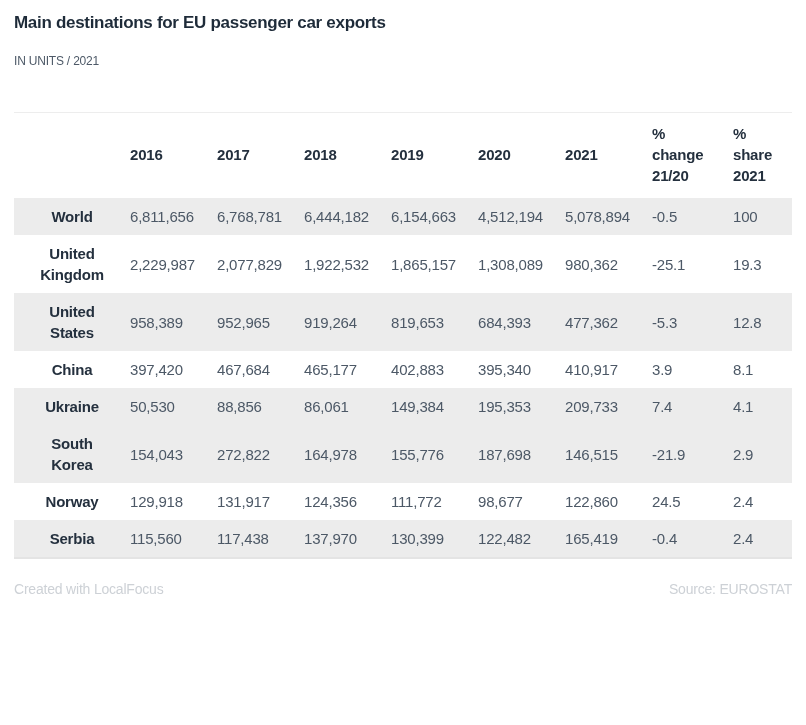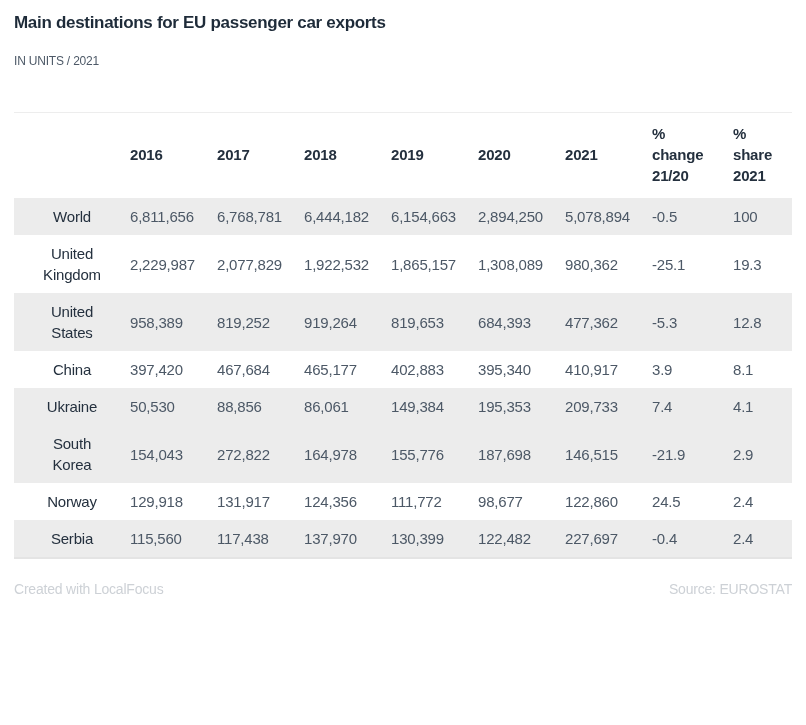--- a/index.html
+++ b/index.html
@@ -51,21 +51,21 @@
     color: #24303e;
     text-align: left;
     vertical-align: middle;
     padding: 10px 4px 12px 0;
     line-height: 21px;
     letter-spacing: -0.2px;
   }
   tbody tr.stripe { background: #ececec; }
   tbody th {
     font-size: 15px;
-    font-weight: normal;
+    font-weight: bold;
     color: #24303e;
     text-align: center;
     vertical-align: middle;
     padding: 8px 2px;
     line-height: 21px;
     letter-spacing: -0.2px;
     white-space: pre-line;
   }
   tbody td {
     font-size: 15px;
@@ -128,42 +128,42 @@
         </th>
       </tr>
     </thead>
     <tbody>
       <tr class="stripe">
         <th>World</th>
         <td>6,811,656</td>
         <td>6,768,781</td>
         <td>6,444,182</td>
         <td>6,154,663</td>
-        <td>2,894,250</td>
+        <td>4,512,194</td>
         <td>5,078,894</td>
         <td>-0.5</td>
         <td>100</td>
       </tr>
       <tr>
         <th>United
 Kingdom</th>
         <td>2,229,987</td>
         <td>2,077,829</td>
         <td>1,922,532</td>
         <td>1,865,157</td>
         <td>1,308,089</td>
         <td>980,362</td>
         <td>-25.1</td>
         <td>19.3</td>
       </tr>
       <tr class="stripe">
         <th>United
 States</th>
         <td>958,389</td>
-        <td>819,252</td>
+        <td>952,965</td>
         <td>919,264</td>
         <td>819,653</td>
         <td>684,393</td>
         <td>477,362</td>
         <td>-5.3</td>
         <td>12.8</td>
       </tr>
       <tr>
         <th>China</th>
         <td>397,420</td>
@@ -209,21 +209,21 @@
         <td>24.5</td>
         <td>2.4</td>
       </tr>
       <tr class="stripe">
         <th>Serbia</th>
         <td>115,560</td>
         <td>117,438</td>
         <td>137,970</td>
         <td>130,399</td>
         <td>122,482</td>
-        <td>227,697</td>
+        <td>165,419</td>
         <td>-0.4</td>
         <td>2.4</td>
       </tr>
     </tbody>
   </table>
 
   <div class="footer">
     <span class="credit">Created with LocalFocus</span>
     <span>Source: EUROSTAT</span>
   </div>

